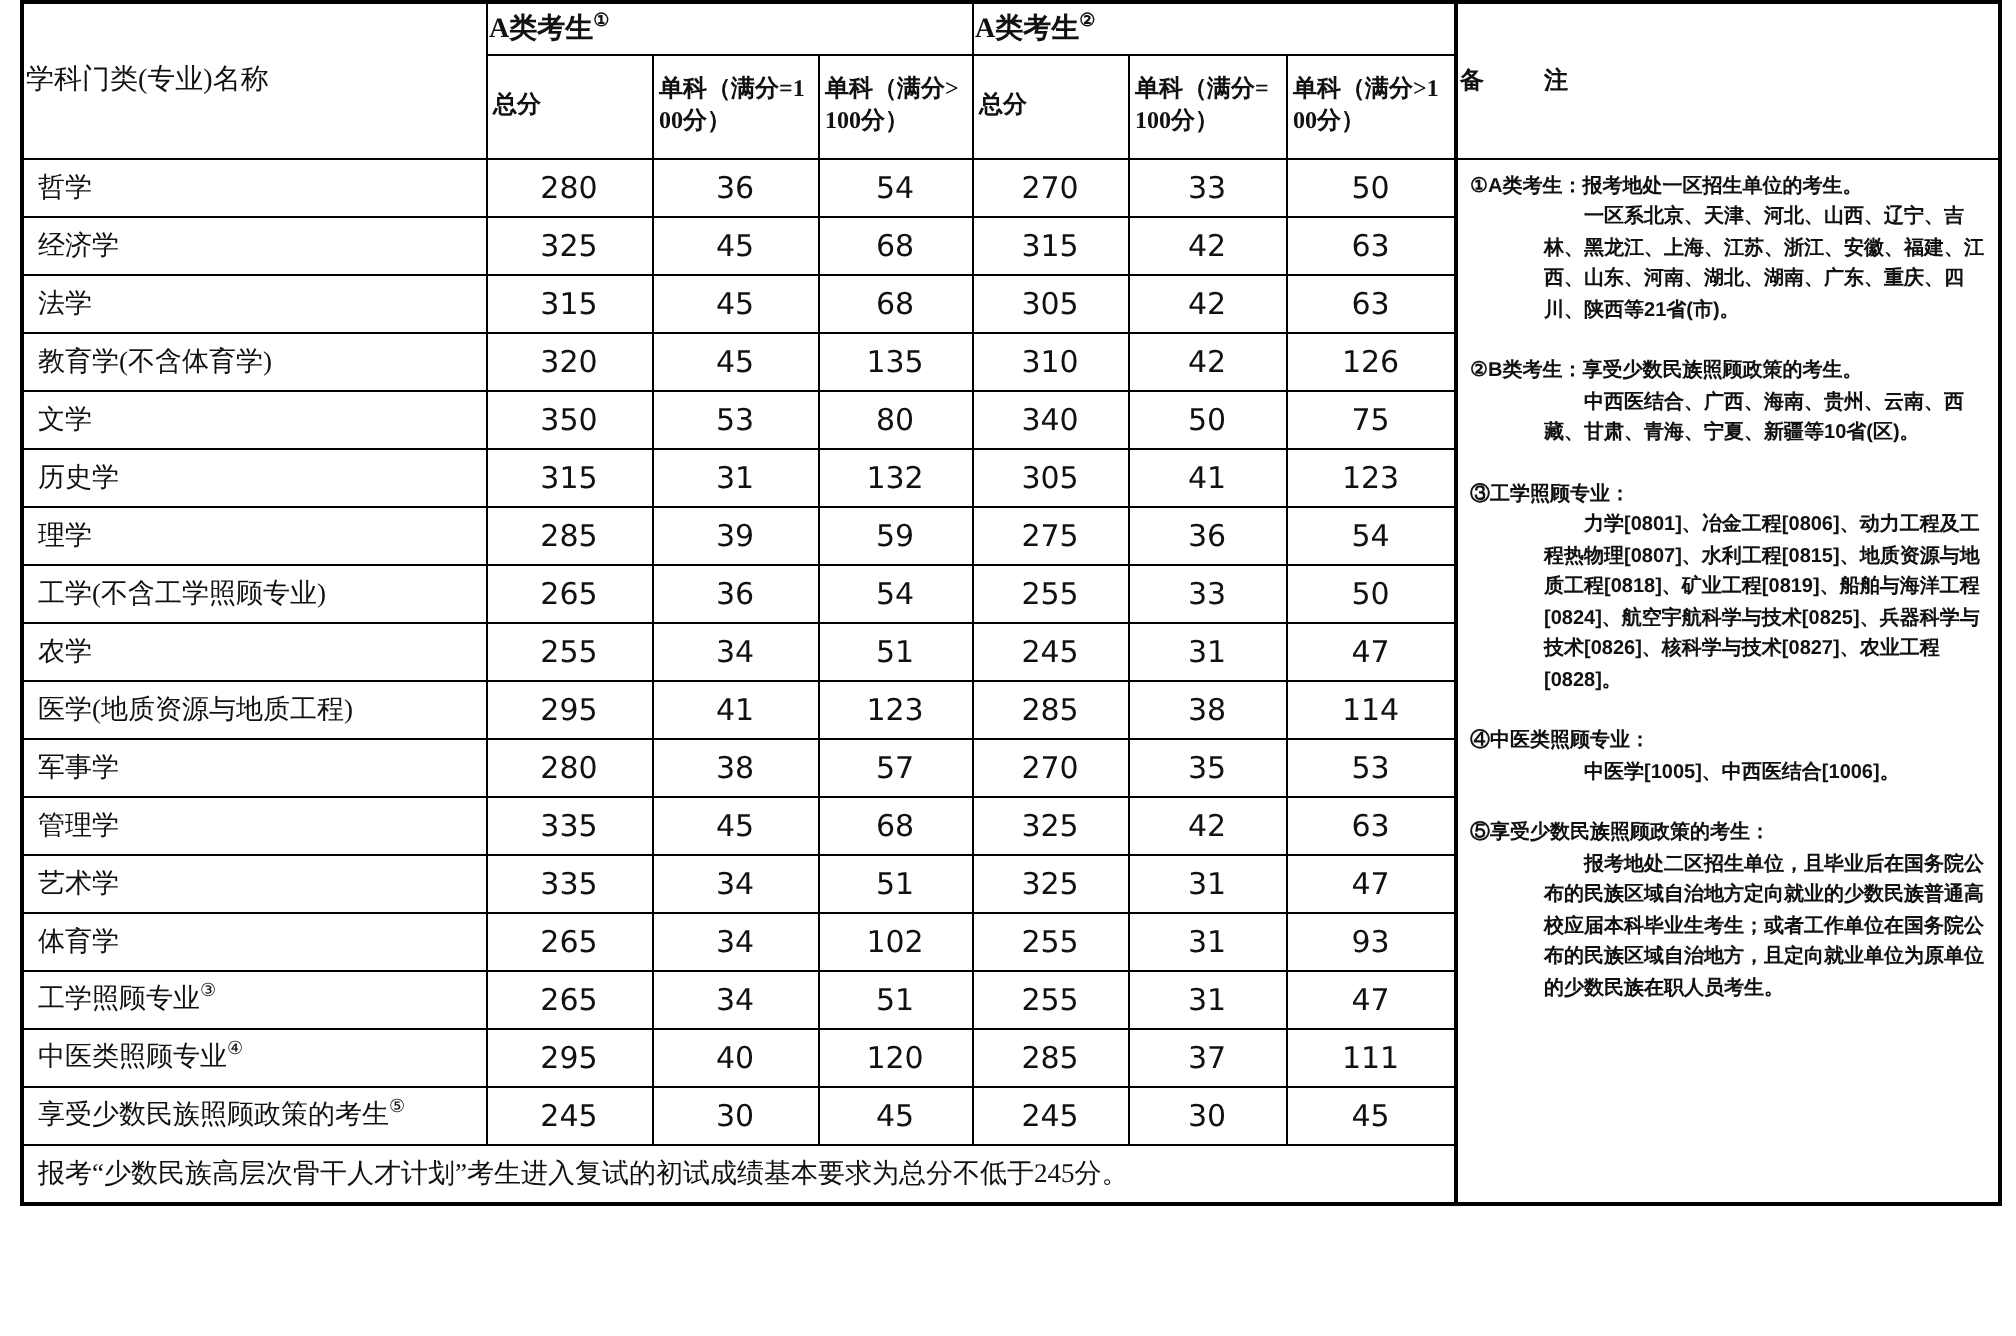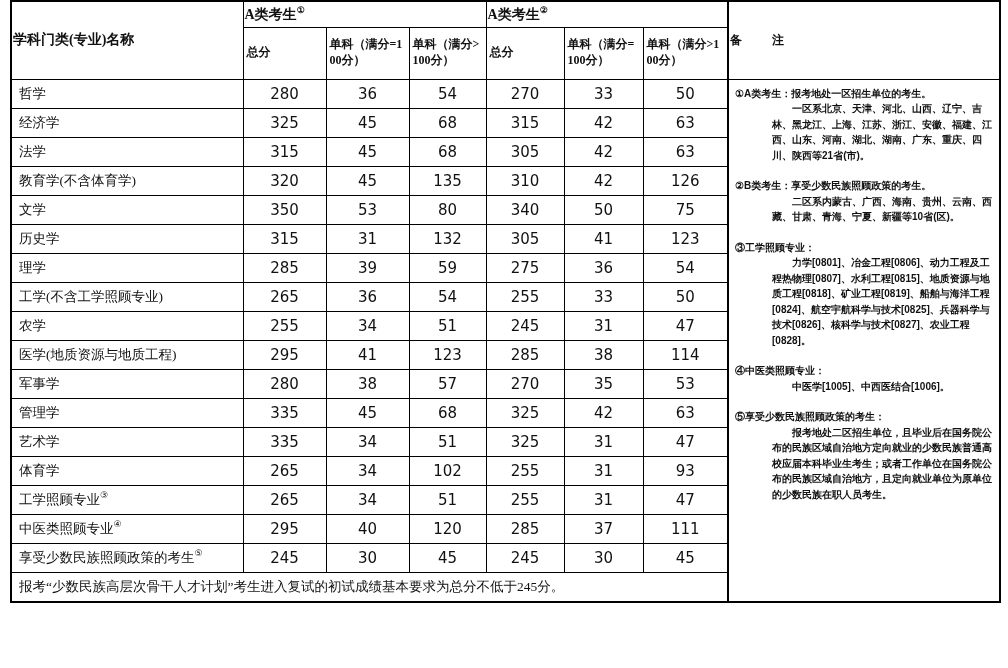--- a/index.html
+++ b/index.html
@@ -9,21 +9,21 @@
   .title{margin:0;padding:13px 0 9px 0;text-align:center;
          font-size:20px;font-weight:bold;letter-spacing:0.5px;
          font-family:"Liberation Sans", sans-serif;}
   table.score{border-collapse:collapse;table-layout:fixed;
               margin-left:10px;width:989px;border:2px solid #000;}
   .score th,.score td{border:1px solid #000;overflow:hidden;}
   thead tr.h1{height:26px;}
   thead tr.h2{height:52px;}
   thead th{font-weight:bold;text-align:left;vertical-align:middle;
            font-family:"Liberation Serif", serif;}
-  th.subject-head{font-size:14px;font-weight:bold;}
+  th.subject-head{font-size:14px;font-weight:normal;}
   th.group-head{font-size:14px;}
   th.group-head sup{font-size:9px;}
   th.sub-head{font-size:12px;font-weight:bold;padding:0 3px;line-height:1.3;
               word-break:break-all;}
   th.remark-col{font-size:12px;letter-spacing:2px;}
   .remark-col{border-left:2px solid #000 !important;}
   tbody tr.data-row{height:29px;}
   td.label{font-size:13.5px;padding:0 4px 0 7px;vertical-align:middle;
            font-family:"Liberation Serif", serif;white-space:nowrap;}
   td.label sup{font-size:9px;}
@@ -81,21 +81,21 @@
           <td class="num">280</td>
           <td class="num">36</td>
           <td class="num">54</td>
           <td class="num">270</td>
           <td class="num">33</td>
           <td class="num">50</td>
           <td class="remarks remark-col" rowspan="18">
             <div class="rp">①A类考生：报考地处一区招生单位的考生。</div>
             <div class="rp indent">一区系北京、天津、河北、山西、辽宁、吉林、黑龙江、上海、江苏、浙江、安徽、福建、江西、山东、河南、湖北、湖南、广东、重庆、四川、陕西等21省(市)。</div>
             <div class="rp gap">②B类考生：享受少数民族照顾政策的考生。</div>
-            <div class="rp indent">二区系内蒙古、广西、海南、贵州、云南、西藏、甘肃、青海、宁夏、新疆等10省(区)。</div>
+            <div class="rp indent">中西医结合、广西、海南、贵州、云南、西藏、甘肃、青海、宁夏、新疆等10省(区)。</div>
             <div class="rp gap">③工学照顾专业：</div>
             <div class="rp indent">力学[0801]、冶金工程[0806]、动力工程及工程热物理[0807]、水利工程[0815]、地质资源与地质工程[0818]、矿业工程[0819]、船舶与海洋工程[0824]、航空宇航科学与技术[0825]、兵器科学与技术[0826]、核科学与技术[0827]、农业工程[0828]。</div>
             <div class="rp gap">④中医类照顾专业：</div>
             <div class="rp indent">中医学[1005]、中西医结合[1006]。</div>
             <div class="rp gap">⑤享受少数民族照顾政策的考生：</div>
             <div class="rp indent">报考地处二区招生单位，且毕业后在国务院公布的民族区域自治地方定向就业的少数民族普通高校应届本科毕业生考生；或者工作单位在国务院公布的民族区域自治地方，且定向就业单位为原单位的少数民族在职人员考生。</div>
           </td>
         </tr>
         <tr class="data-row">
           <td class="label">经济学</td>

